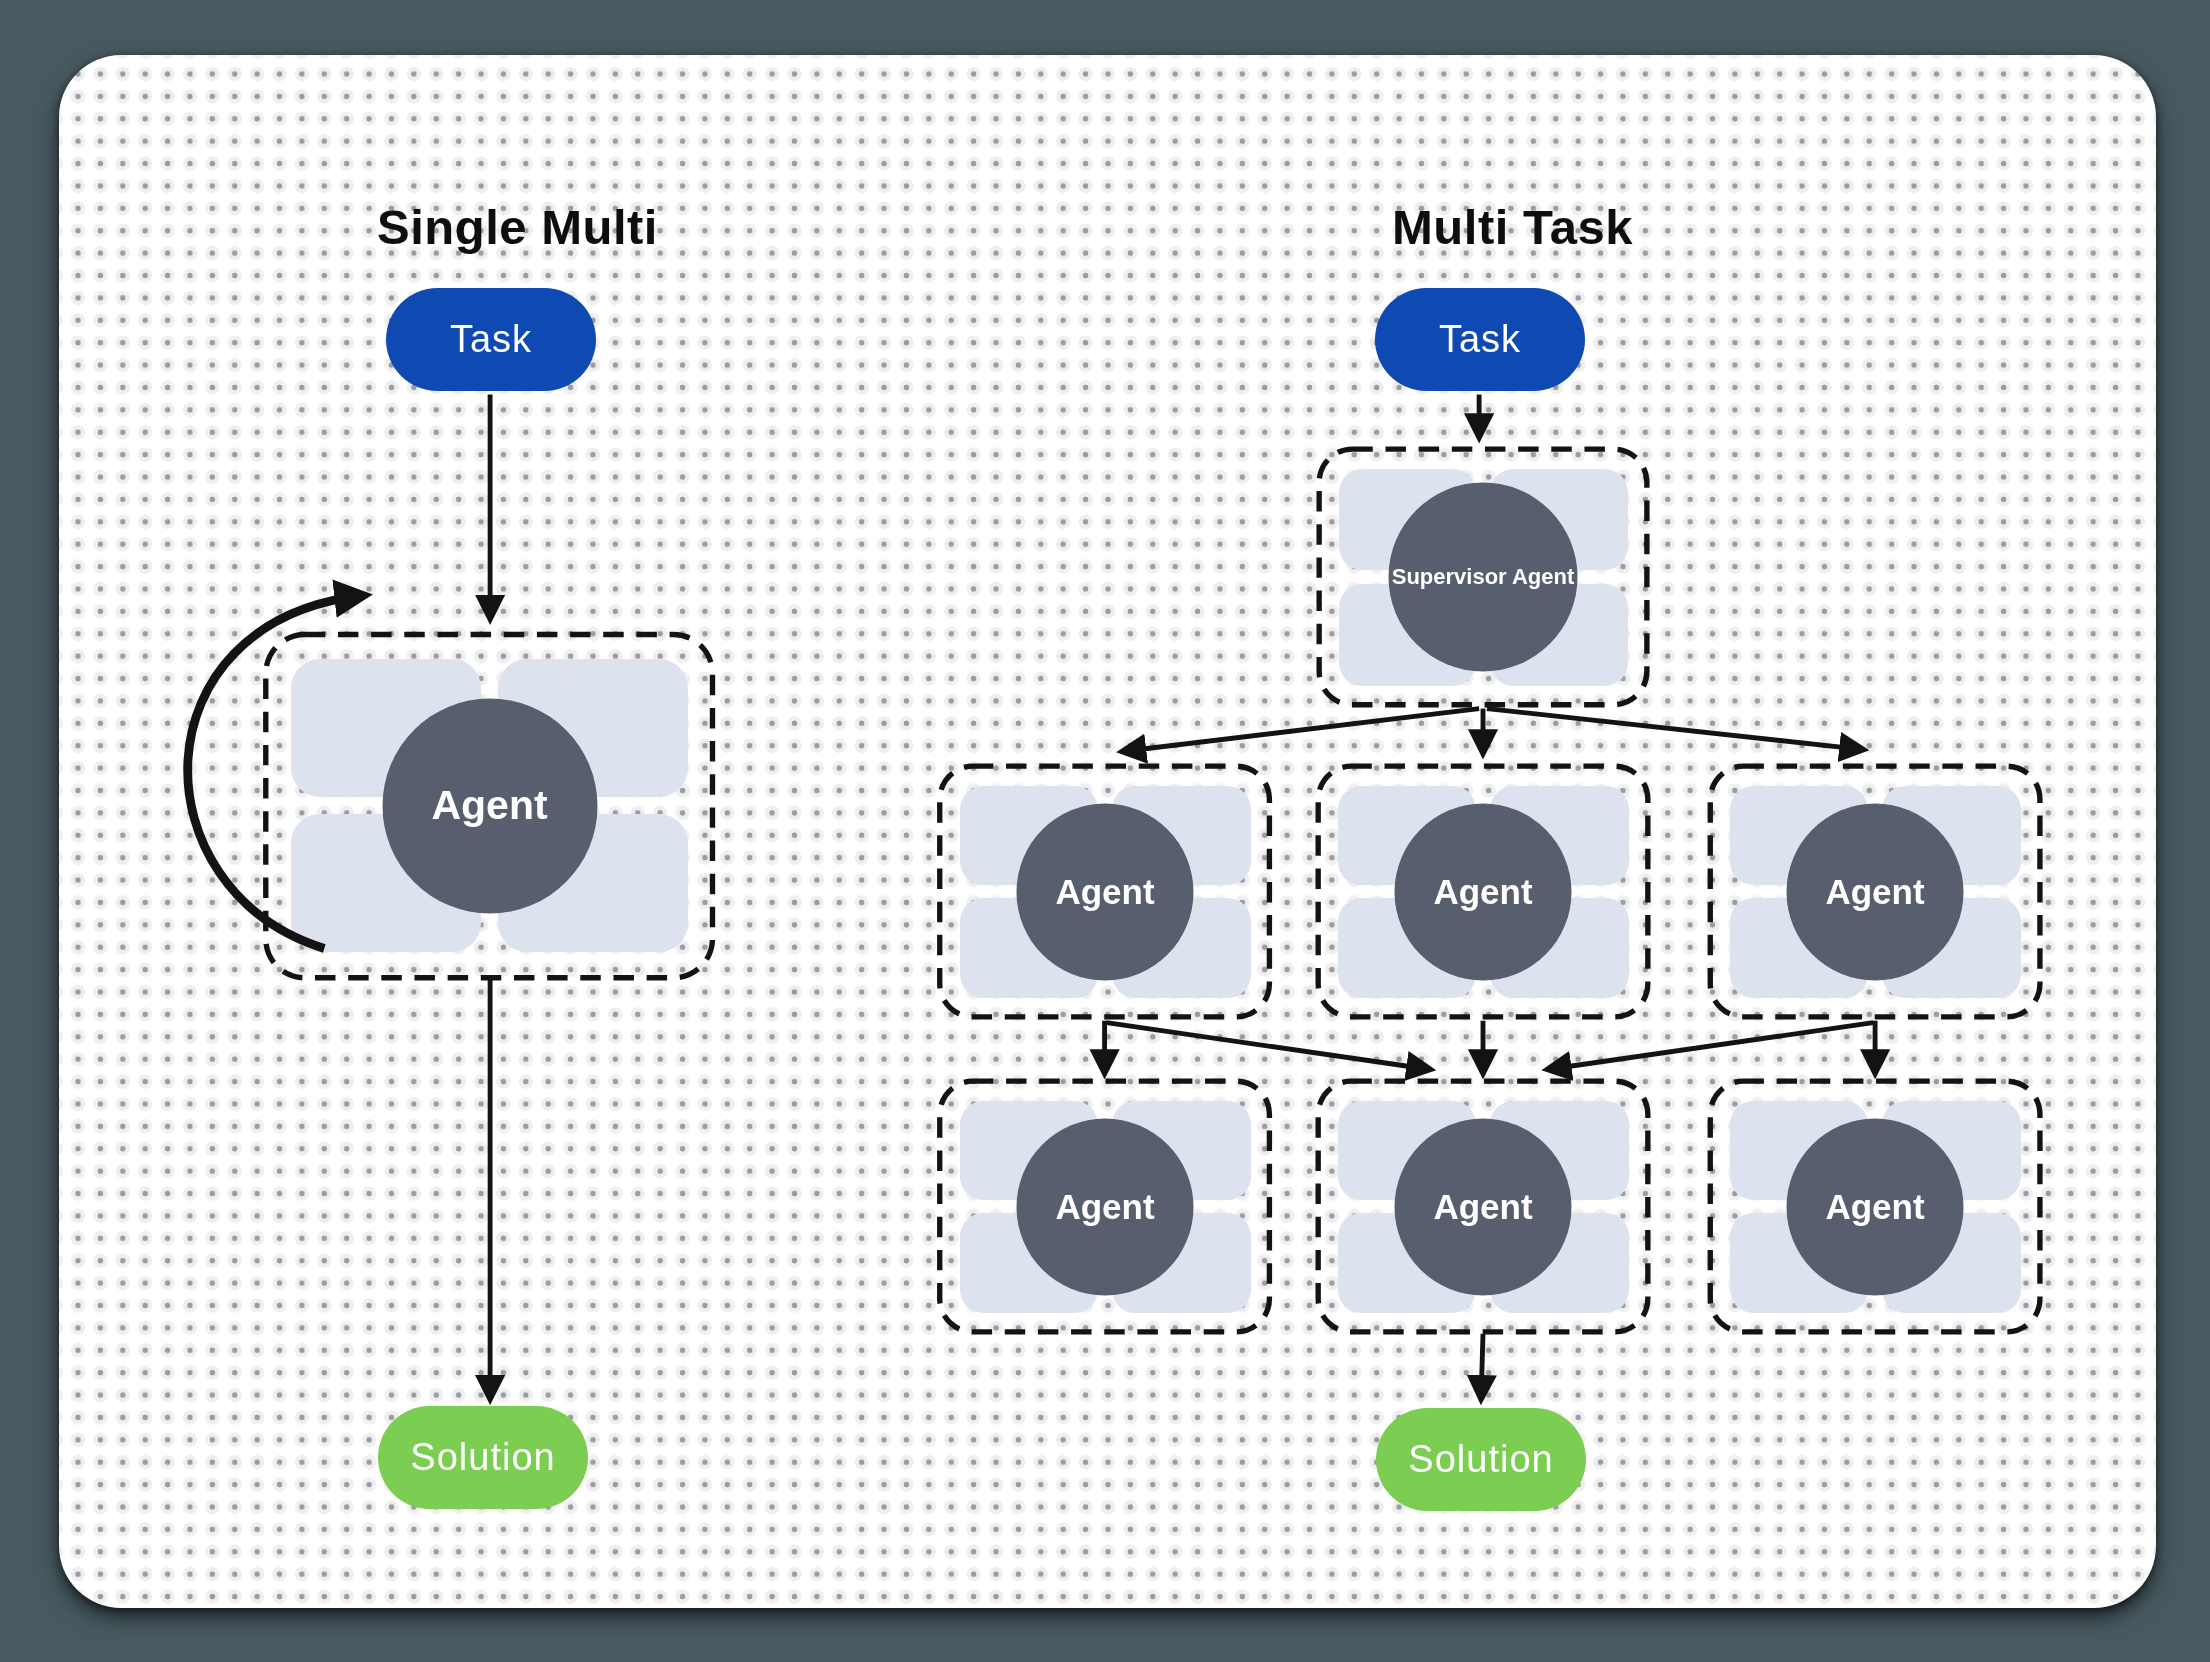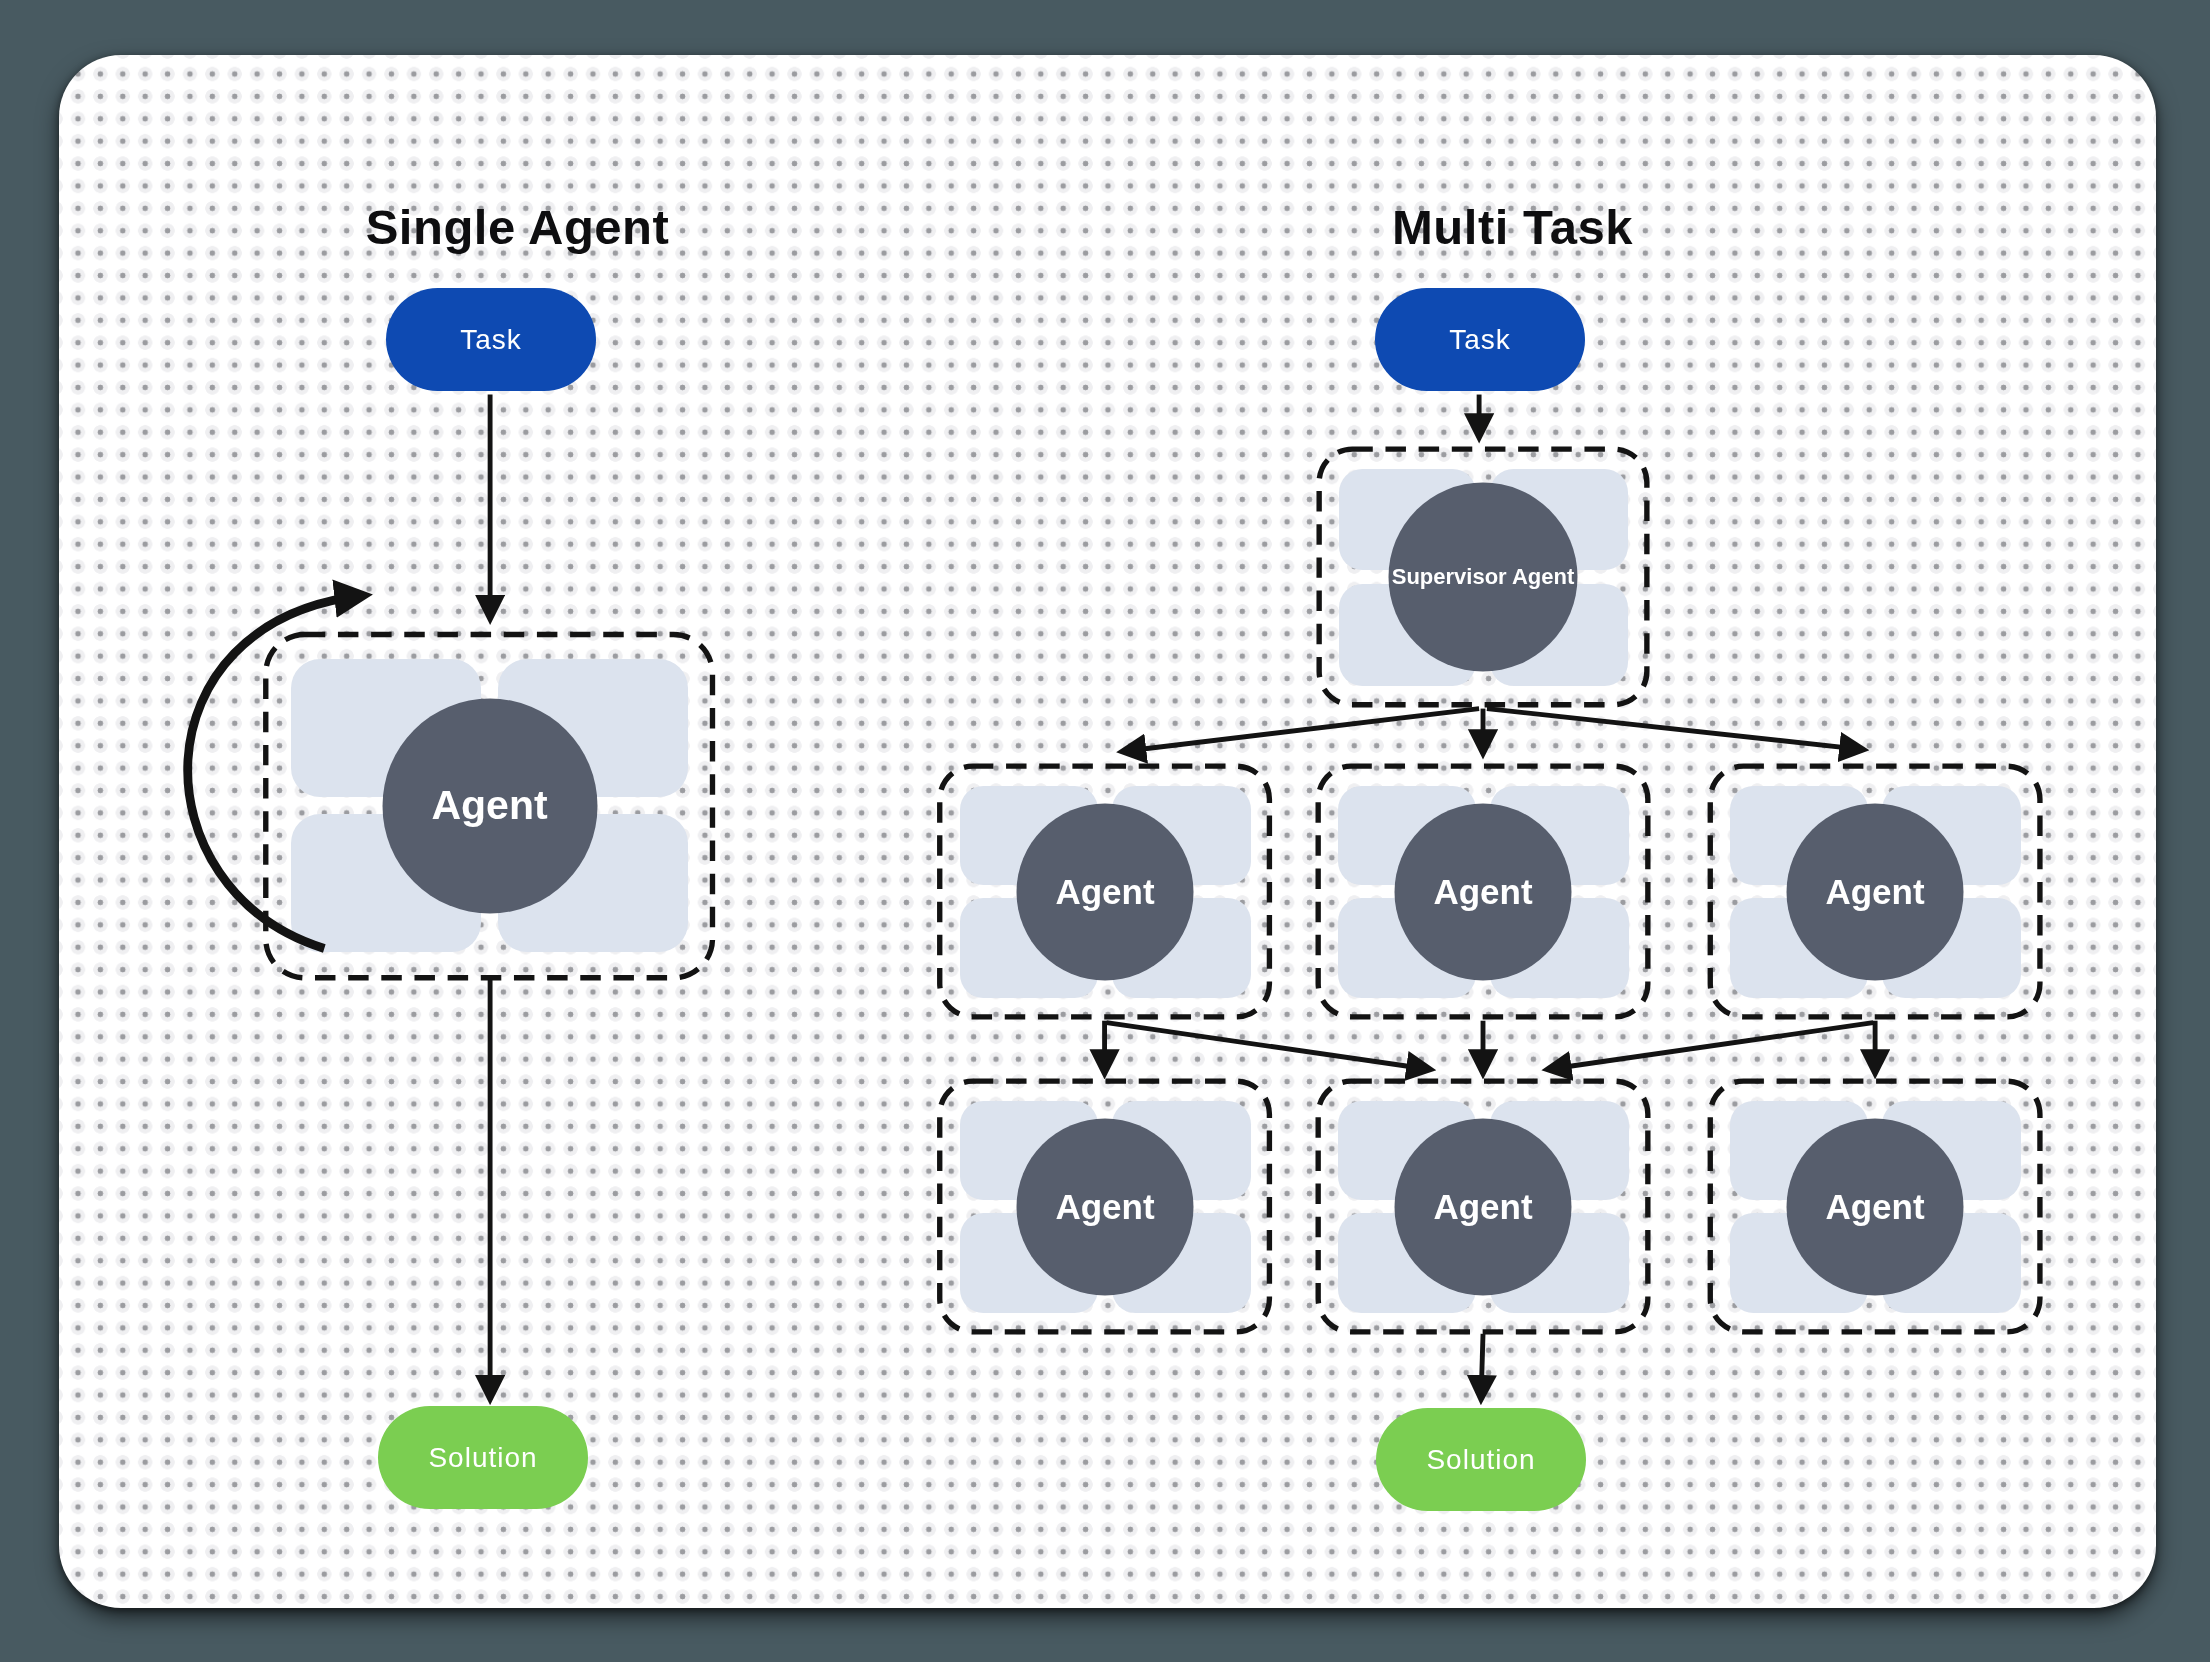--- a/index.html
+++ b/index.html
@@ -20,21 +20,21 @@
     background-position:7.8px 7.8px,7.8px 7.8px;
     box-shadow:0 9.8px 21.5px rgba(0,0,0,.55),0 2.9px 7.8px rgba(0,0,0,.45);
   }
   .title{
     position:absolute;width:585px;text-align:center;
     font-size:49px;font-weight:700;color:#0E0E10;letter-spacing:0.5px;
   }
   .pill{
     position:absolute;width:210px;height:103px;border-radius:55px;
     display:flex;align-items:center;justify-content:center;
-    color:#FFFFFF;font-size:28px;font-weight:400;letter-spacing:1px;
+    color:#FFFFFF;font-size:38px;font-weight:400;letter-spacing:1px;
   }
   .pill.task{background:#0E4AB2;}
   .pill.solution{background:#7BCE51;}
   .abox{position:absolute;}
   .chips{
     display:grid;grid-template-columns:1fr 1fr;grid-template-rows:1fr 1fr;
     width:100%;height:100%;box-sizing:border-box;
   }
   .chip{background:#DCE3EE;}
   .abox.std .chips{padding:19.5px;gap:13.7px;}
@@ -51,21 +51,21 @@
   .abox.std  .circle{width:177px;height:177px;font-size:35px;}
   .abox.sup  .circle{width:189px;height:189px;font-size:22px;}
   svg.overlay{position:absolute;left:0;top:0;z-index:6;pointer-events:none;}
   .node{z-index:3;}
 </style>
 </head>
 <body>
 
 <div class="canvas">
 
-  <div class="title" style="left:166px;top:144px;">Single Agent</div>
+  <div class="title" style="left:166px;top:144px;">Single Multi</div>
   <div class="title" style="left:1161px;top:144px;">Multi Task</div>
 
   <div class="pill task node" style="left:327px;top:233px;">
     <span>Task</span>
   </div>
 
   <div class="abox big node" style="left:207px;top:579px;width:447px;height:343px;">
     <div class="chips">
       <div class="chip"></div>
       <div class="chip"></div>

